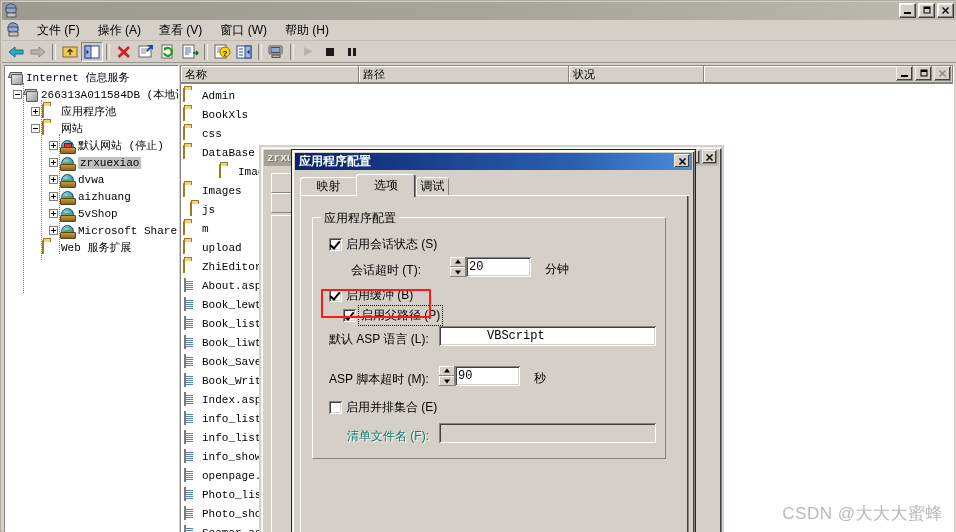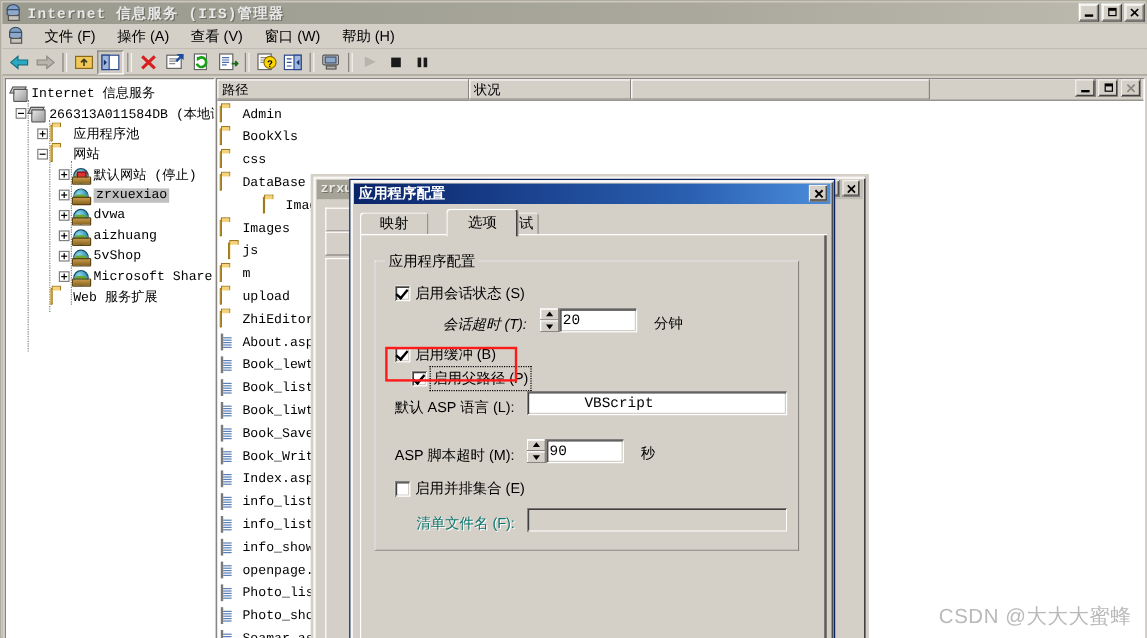--- a/index.html
+++ b/index.html
@@ -403,21 +403,20 @@
 <div class="app">
 
   <div class="titlebar">
     <div class="title-icon">
       <svg width="16" height="16" viewBox="0 0 16 16">
         <ellipse cx="7" cy="5" rx="5" ry="4.2" fill="#7f9fc4" stroke="#3a4f6b"></ellipse>
         <path d="M2 5 L2 9 Q7 12 12 9 L12 5 Z" fill="#8fa8c8" stroke="#3a4f6b"></path>
         <rect x="3" y="10" width="9" height="4" fill="#c8c4bc" stroke="#555"></rect>
       </svg>
     </div>
-    <div class="title-text">Internet 信息服务 (IIS)管理器</div>
     <div class="wbtns">
       <div class="wbtn">
           <svg width="9" height="9">
             <rect x="1" y="6" width="7" height="2" fill="#000"></rect>
           </svg>
         </div>
       <div class="wbtn">
           <svg width="10" height="9">
             <rect x="2" y="1" width="6" height="6" fill="none" stroke="#000"></rect>
             <rect x="2" y="1" width="6" height="2" fill="#000"></rect>
@@ -657,20 +656,21 @@
 
         <div class="tnode" style="left:26px; top:173px;">
           <span style="width:11px; flex:0 0 auto;"></span>
           <span class="ico"><span class="ico-folder"></span></span>
           <span class="tlabel">Web 服务扩展</span>
         </div>
       </div>
 
       <div class="listpane">
         <div class="lhdr">
+          <div class="lhcell" style="width:178px;">名称</div>
           <div class="lhcell" style="width:210px;">路径</div>
           <div class="lhcell" style="width:135px;">状况</div>
           <div class="lhcell" style="width:249px;"></div>
         </div>
 
         <div id="list-rows">
             <div class="lrow" style="top: 20px;">
               <span class="ico"><span class="ico-folder"></span></span>
               <span>Admin</span>
             </div>
@@ -793,36 +793,36 @@
           <span>应用程序配置</span>
           <div class="dlg-x">
             <svg width="9" height="9">
                 <path d="M1.5 1.5 L7.5 7.5 M7.5 1.5 L1.5 7.5" stroke="#000" stroke-width="1.6"></path>
               </svg>
           </div>
         </div>
 
         <div class="tabstrip">
           <div class="tab" style="left:0px; width:57px;">映射</div>
-          <div class="tab active" style="left:56px; width:60px;margin-left:16px;">选项</div>
+          <div class="tab active" style="left:56px; width:60px;">选项</div>
           <div class="tab" style="left:116px; width:33px;">调试</div>
         </div>
 
         <div class="tabbody">
 
           <div class="groupbox" style="left:12px; top:22px; width:352px; height:240px;">
             <div class="inner"></div>
             <div class="grouplabel">应用程序配置</div>
 
             <div class="cbrow" style="left:16px; top:18px;">
               <span class="cbox checked"></span>
               <span class="cblabel">启用会话状态 (S)</span>
             </div>
 
-            <div class="fldlabel" style="left:56px; top:44px;font-style:italic;">会话超时 (T):</div>
+            <div class="fldlabel" style="left:38px; top:44px;">会话超时 (T):</div>
             <div class="spinner" style="left:137px; top:39px; height:20px;">
               <div class="half">
                   <span class="arrow-up"></span>
                 </div>
               <div class="half">
                   <span class="arrow-dn"></span>
                 </div>
             </div>
             <div class="txtbox" style="left:153px; top:39px; width:65px; height:20px;">20</div>
             <div class="fldlabel" style="left:232px; top:43px;">分钟</div>

